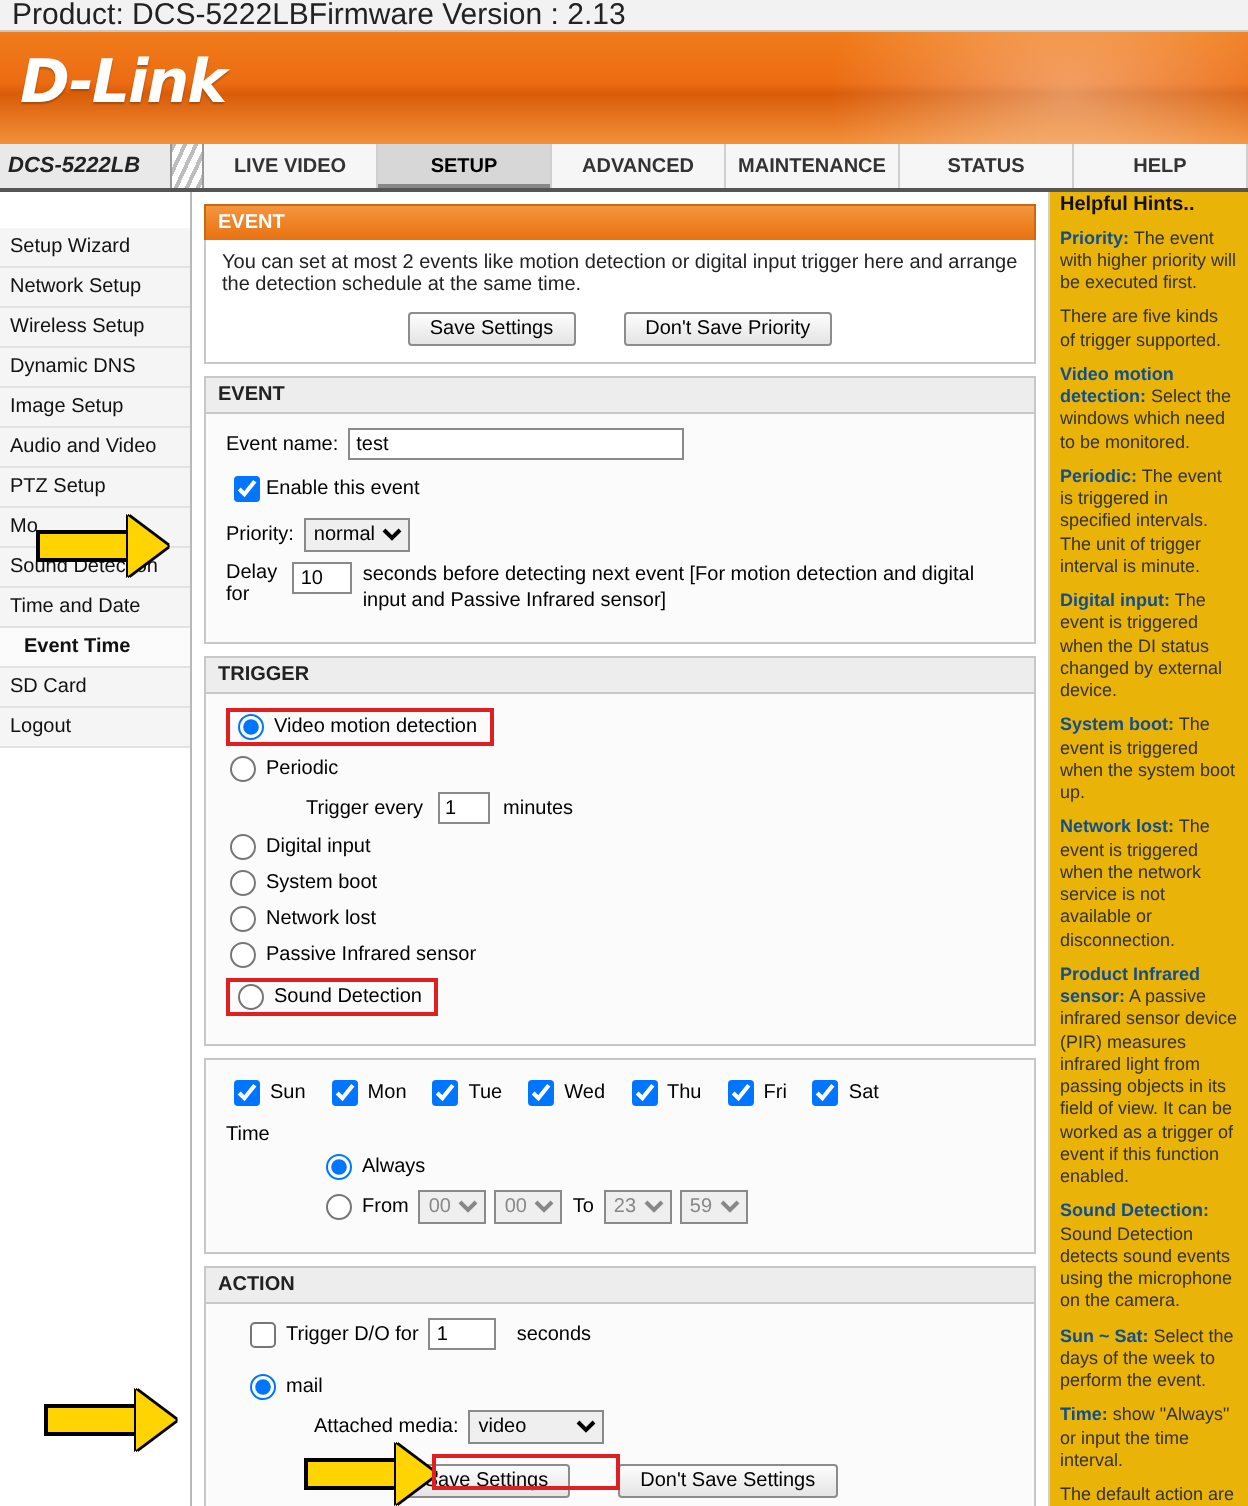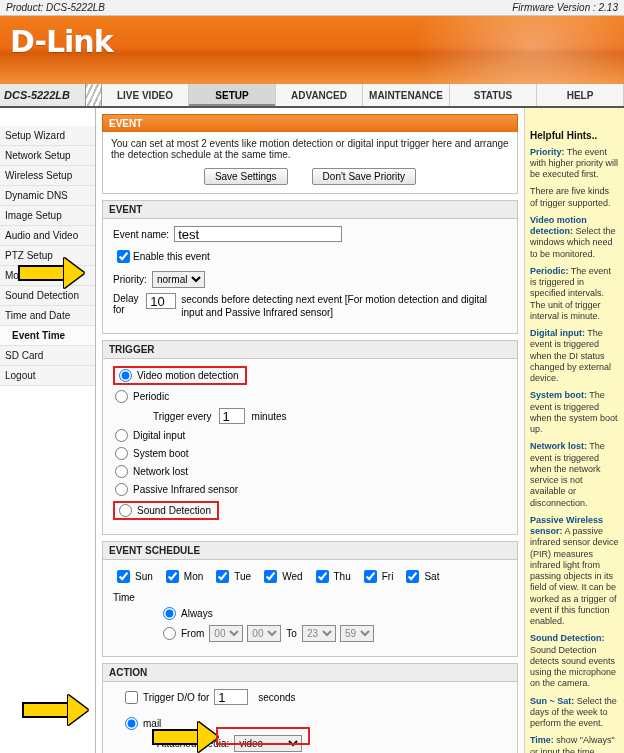--- a/index.html
+++ b/index.html
@@ -11,31 +11,30 @@
     background: #ffffff;
     color: #000;
     overflow: hidden;
   }
   .topbar {
     height: 16px;
     background: #f2f2f2;
     border-bottom: 1px solid #c8c8c8;
     display: flex;
     align-items: center;
-    justify-content: space-between;
     padding: 0 6px;
-    font-size: 10px;
+    font-size: 15px;
     color: #222;
-    font-style: italic;
   }
   .banner {
-    height: 68px;
+    height: 56px;
     background: linear-gradient(to bottom, #f07c1a 0%, #ec6c12 45%, #d95c08 55%, #f3903a 100%);
     position: relative;
     overflow: hidden;
+    font-style: italic;
   }
   .banner:after {
     content: "";
     position: absolute;
     right: -40px; top: -60px;
     width: 260px; height: 180px;
     background: radial-gradient(ellipse at center, rgba(255,255,255,0.35) 0%, rgba(255,255,255,0) 65%);
   }
   .logo {
     position: absolute;
@@ -115,25 +114,25 @@
   }
   .content {
     flex: 1;
     padding: 6px 6px 0 6px;
     background: #ffffff;
     overflow: hidden;
   }
   .helpcol {
     width: 100px;
     border-left: 1px solid #cfcfcf;
-    padding: 22px 5px;
+    padding: 1px 5px;
     font-size: 9px;
     line-height: 1.25;
     color: #333;
-    background: #fef9c3;
+    background: #eab308;
     overflow: hidden;
   }
   .helpcol h4 {
     margin: 0 0 4px 0;
     font-size: 10px;
     color: #111;
   }
   .helpcol p { margin: 0 0 6px 0; }
   .helpcol b { color: #0f4f8f; }
   .panel-header {
@@ -182,21 +181,21 @@
   .btnrow {
     display: flex;
     justify-content: center;
     gap: 24px;
     margin-top: 8px;
   }
   .row { display: flex; align-items: center; margin-bottom: 5px; }
   .lbl { margin-right: 5px; }
   input[type=text] {
     font-family: "Liberation Sans", sans-serif;
-    font-size: 13px;
+    font-size: 10px;
     border: 1px solid #8a8a8a;
     padding: 1px 3px;
     height: 16px;
   }
   select {
     font-family: "Liberation Sans", sans-serif;
     font-size: 10px;
     border: 1px solid #8a8a8a;
     height: 17px;
   }
@@ -347,21 +346,20 @@
           <div class="radio-row">
             <span class="hl-box">
               <input type="radio" name="trigger" style="">
               <span>Sound Detection</span>
             </span>
           </div>
         </div>
       </div>
 
       <div class="section">
-        <div class="section-title">EVENT SCHEDULE</div>
         <div class="section-body">
           <div class="daysrow">
             <label>
                 <input type="checkbox" checked="" style="">
                 <span>Sun</span>
               </label>
             <label>
                 <input type="checkbox" checked="" style="">
                 <span>Mon</span>
               </label>
@@ -431,21 +429,21 @@
 
     <div class="helpcol">
       <h4>Helpful Hints..</h4>
       <p><b>Priority:</b><span> The event with higher priority will be executed first.</span></p>
       <p><span>There are five kinds of trigger supported.</span></p>
       <p><b>Video motion detection:</b><span> Select the windows which need to be monitored.</span></p>
       <p><b>Periodic:</b><span> The event is triggered in specified intervals. The unit of trigger interval is minute.</span></p>
       <p><b>Digital input:</b><span> The event is triggered when the DI status changed by external device.</span></p>
       <p><b>System boot:</b><span> The event is triggered when the system boot up.</span></p>
       <p><b>Network lost:</b><span> The event is triggered when the network service is not available or disconnection.</span></p>
-      <p><b>Passive Wireless sensor:</b><span> A passive infrared sensor device (PIR) measures infrared light from passing objects in its field of view. It can be worked as a trigger of event if this function enabled.</span></p>
+      <p><b>Product Infrared sensor:</b><span> A passive infrared sensor device (PIR) measures infrared light from passing objects in its field of view. It can be worked as a trigger of event if this function enabled.</span></p>
       <p><b>Sound Detection:</b><span> Sound Detection detects sound events using the microphone on the camera.</span></p>
       <p><b>Sun ~ Sat:</b><span> Select the days of the week to perform the event.</span></p>
       <p><b>Time:</b><span> show "Always" or input the time interval.</span></p>
       <p><span>The default action are triggering DO and storing media on SD card. If there are servers configured, the user can select them from "Server name", too.</span></p>
     </div>
 
   </div>
 
   <div class="arrow-wrap" style="left:18px; top:258px; width:74px; height:30px;">
     <div class="arrow-shaft" style="left:0; top:7px; width:48px;"></div>

